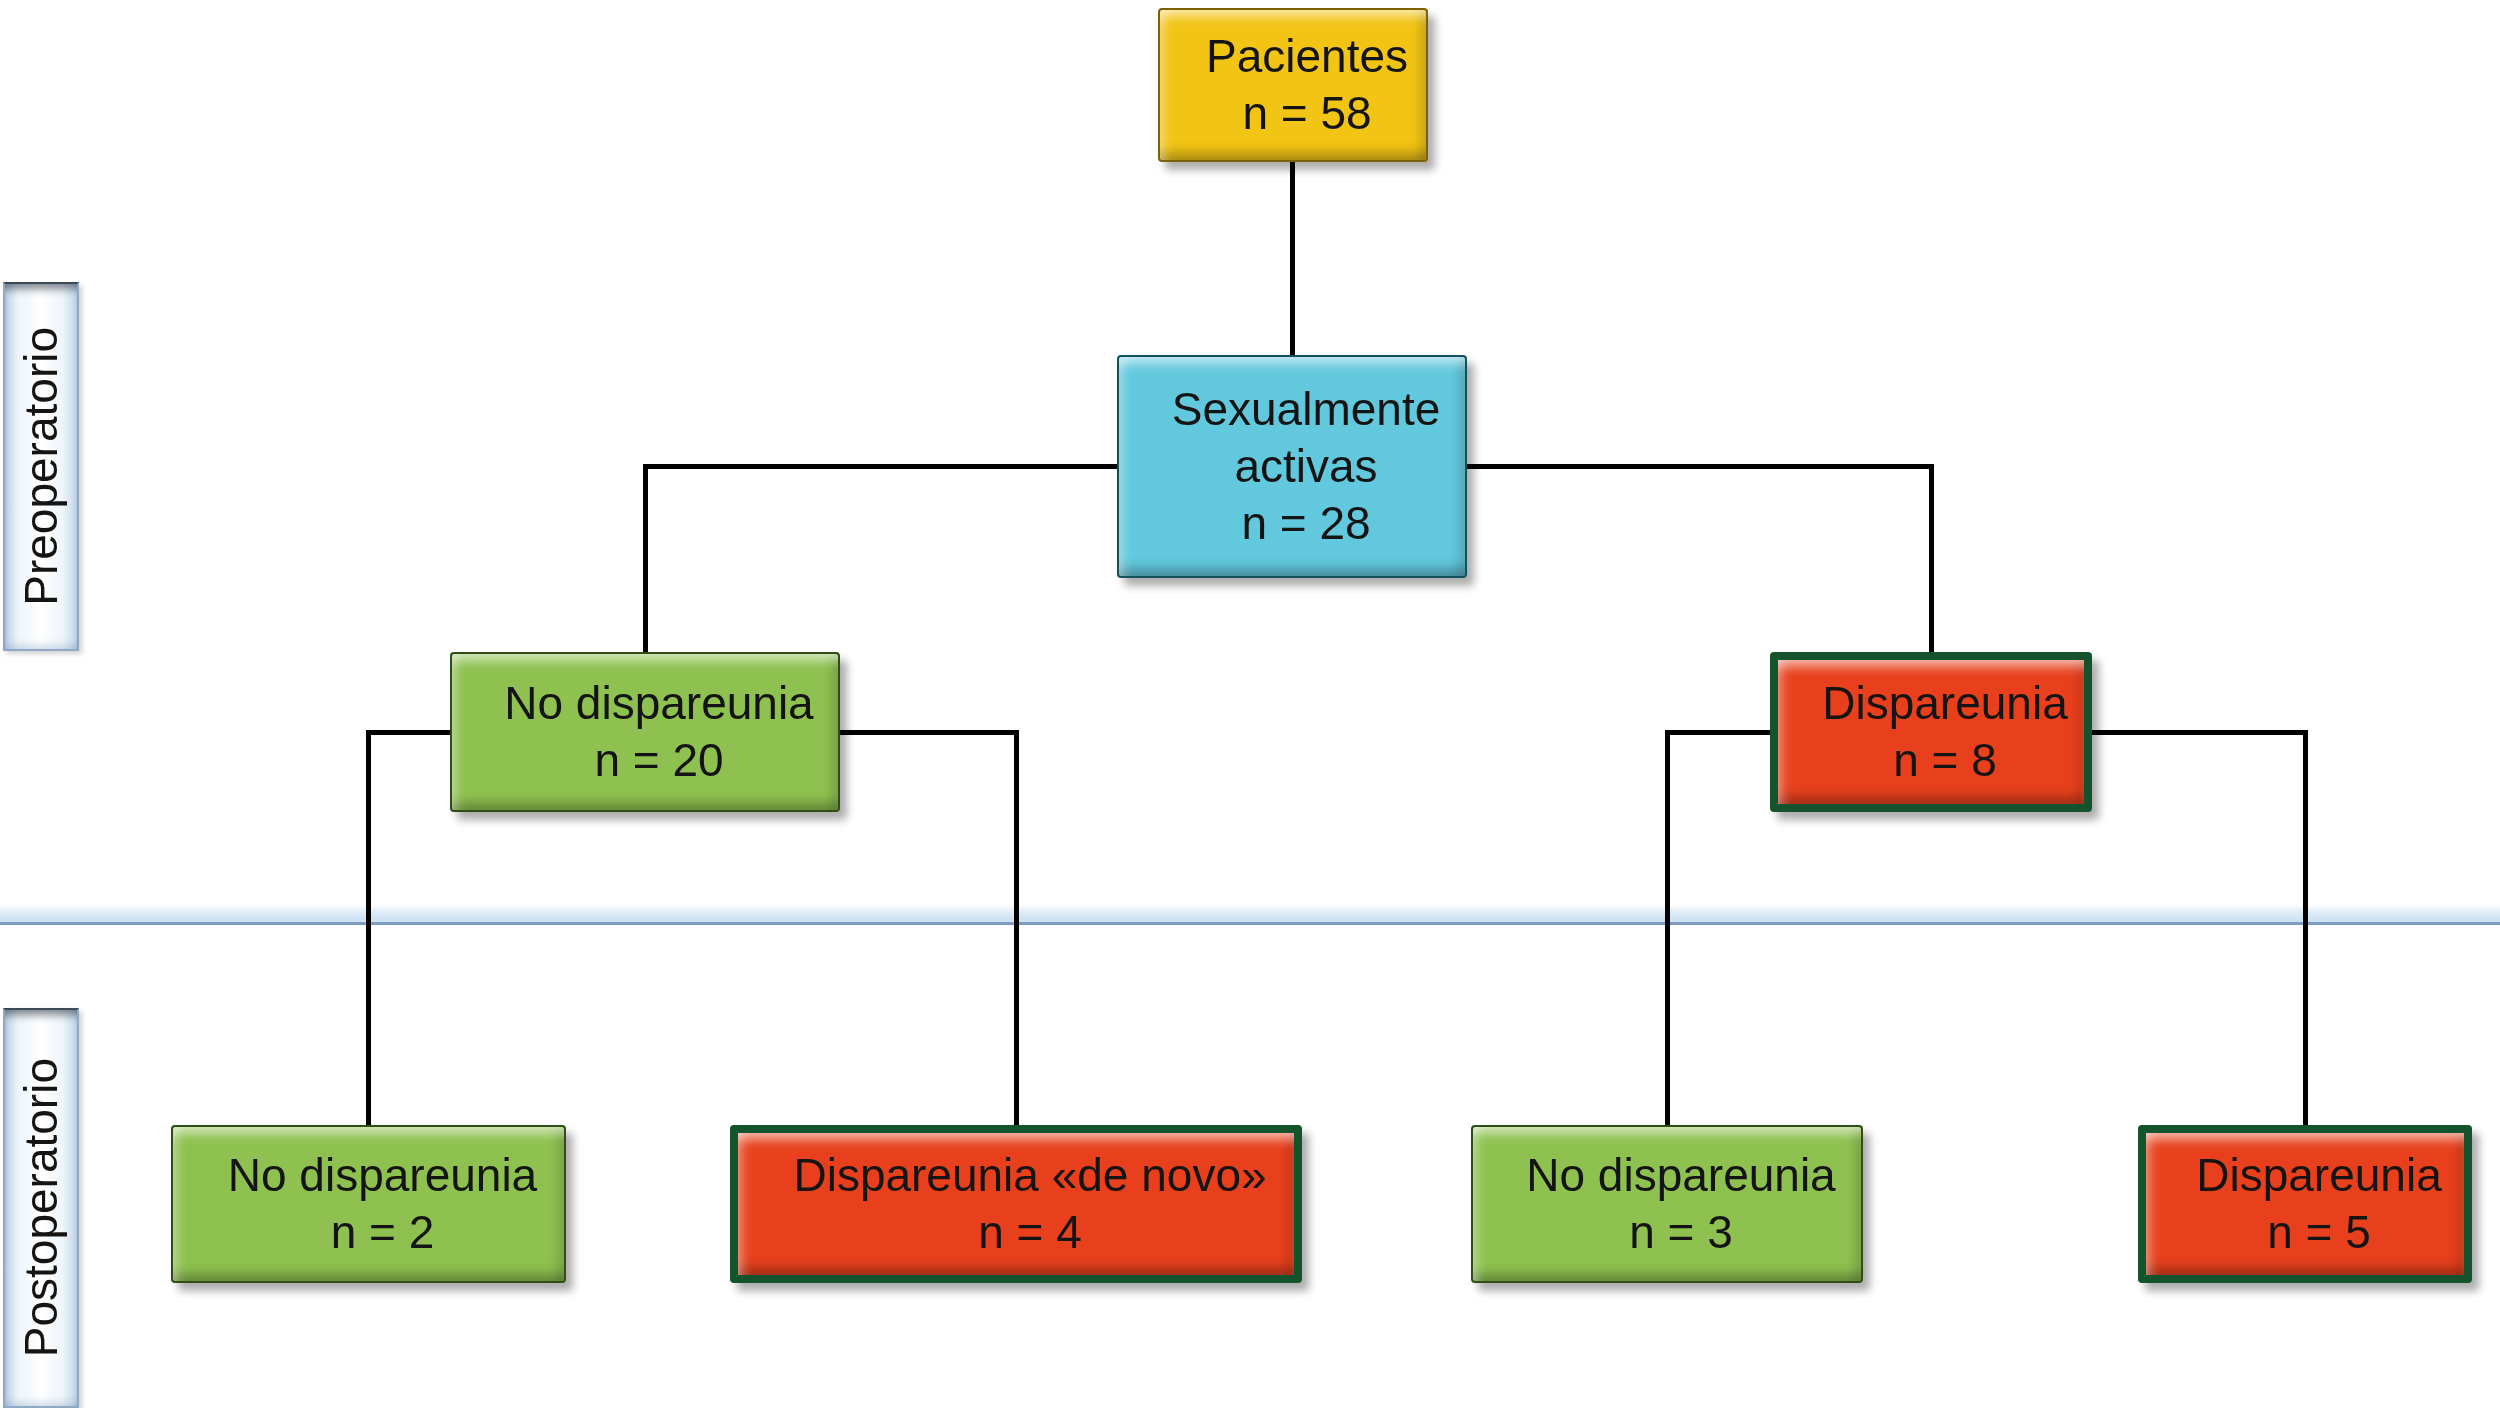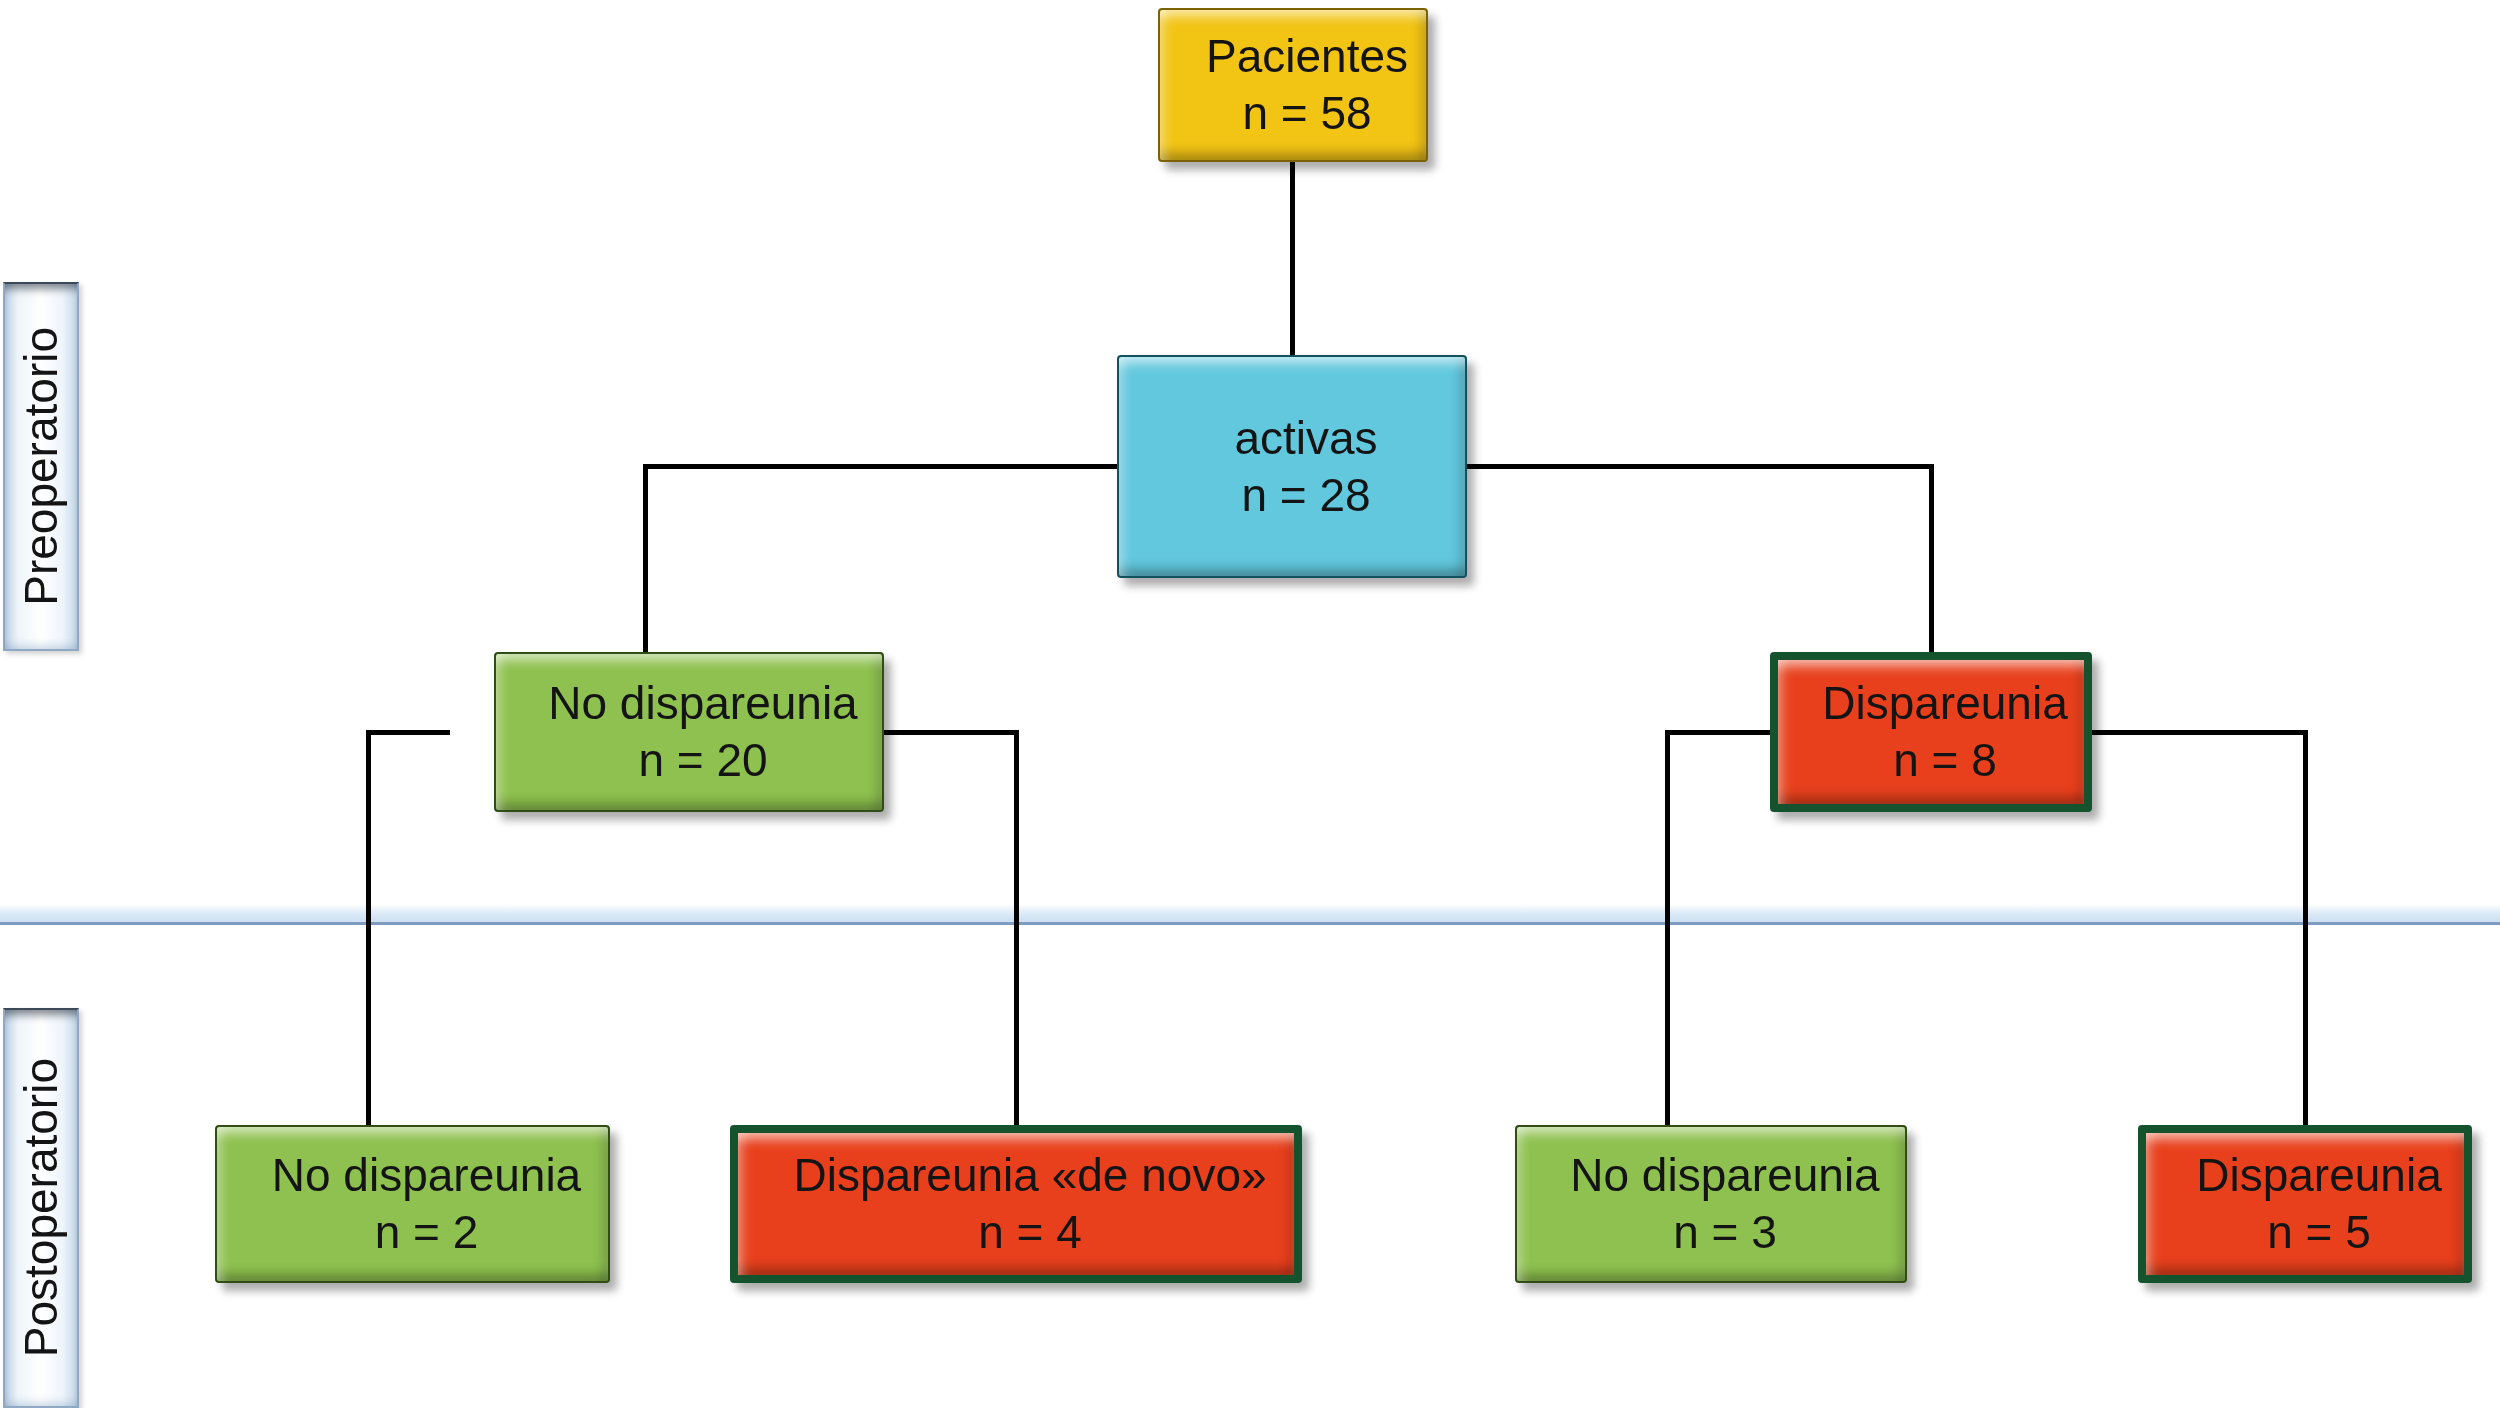--- a/index.html
+++ b/index.html
@@ -30,21 +30,21 @@
       inset 12px 0 12px -8px rgba(255,255,255,0.40),
       inset -12px 0 12px -8px rgba(0,0,0,0.22),
       inset 0 -14px 12px -7px rgba(0,0,0,0.30),
       7px 8px 8px rgba(0,0,0,0.32);
     padding-left: 28px;
   }
   .node .nline { display: block; white-space: nowrap; }
 
   .fill-yellow { background: #f2c414; border: 2px solid #7c6204; }
   .fill-cyan   { background: #62c8de; border: 2px solid #12525f; }
-  .fill-green  { background: #8ec14f; border: 2px solid #2f4d15; margin-left: 44px; }
+  .fill-green  { background: #8ec14f; border: 2px solid #2f4d15; }
   .fill-red    { background: #e8401c; border: 8px solid #14532d; }
 
   
   #node-patients  { left: 1158px; top: 8px;    width: 270px; height: 154px; }
   #node-sexactive { left: 1117px; top: 355px;  width: 350px; height: 223px; }
   #node-pre-nodisp{ left: 450px;  top: 652px;  width: 390px; height: 160px; }
   #node-pre-disp  { left: 1770px; top: 652px;  width: 322px; height: 160px; }
   #node-post-n16  { left: 171px;  top: 1125px; width: 395px; height: 158px; }
   #node-post-n4   { left: 730px;  top: 1125px; width: 572px; height: 158px; }
   #node-post-n3   { left: 1471px; top: 1125px; width: 392px; height: 158px; }
@@ -124,20 +124,21 @@
   <div class="v-line" id="c-r8-lv"></div>
   <div class="h-line" id="c-r8-rh"></div>
   <div class="v-line" id="c-r8-rv"></div>
 
   <div class="node fill-yellow" id="node-patients">
     <span class="nline">Pacientes</span>
     <span class="nline">n = 58</span>
   </div>
 
   <div class="node fill-cyan" id="node-sexactive">
+    <span class="nline">Sexualmente</span>
     <span class="nline">activas</span>
     <span class="nline">n = 28</span>
   </div>
 
   <div class="node fill-green" id="node-pre-nodisp">
     <span class="nline">No dispareunia</span>
     <span class="nline">n = 20</span>
   </div>
 
   <div class="node fill-red" id="node-pre-disp">

